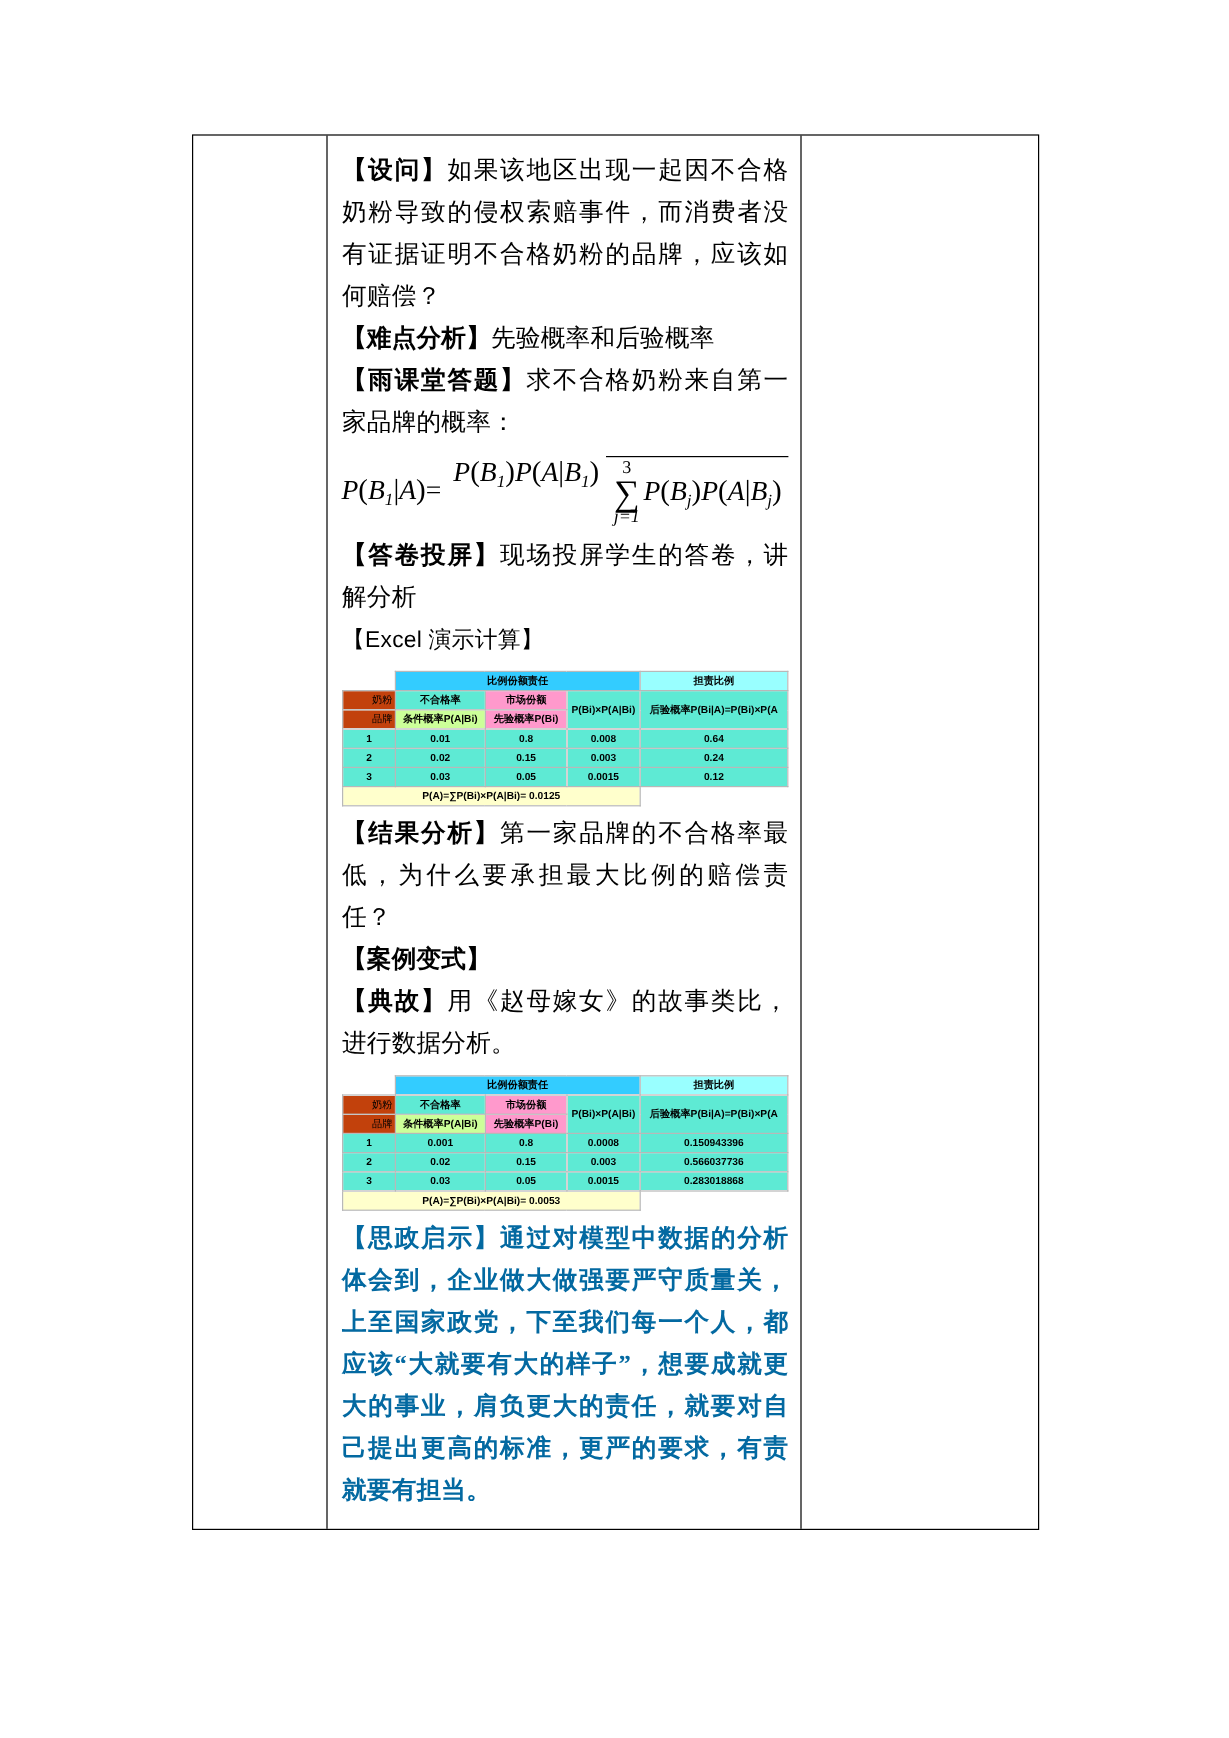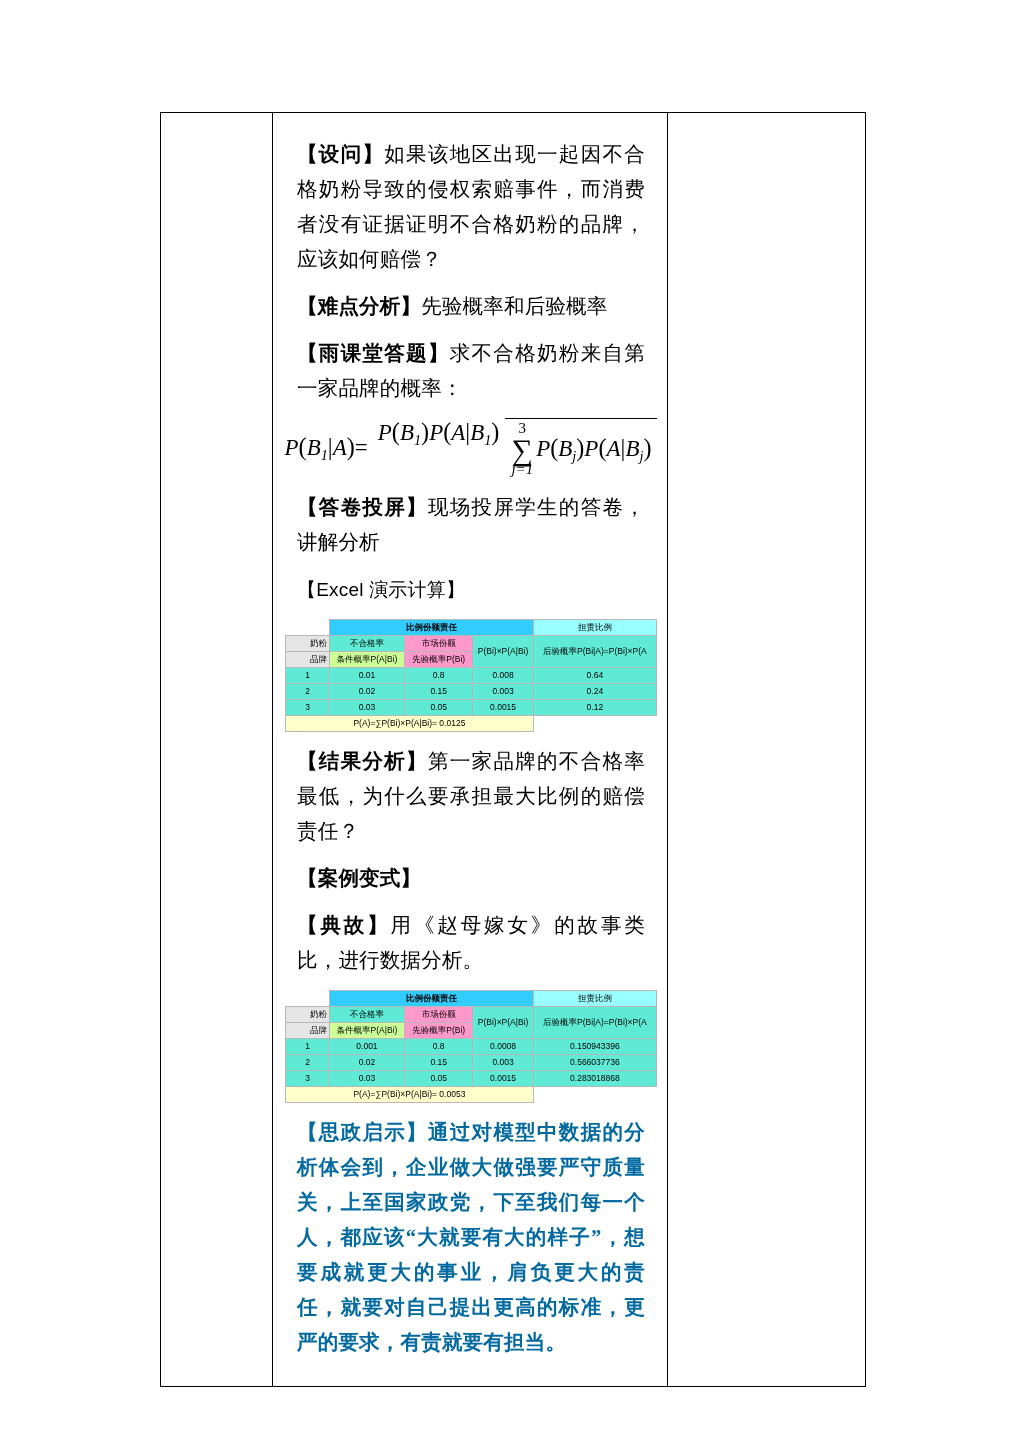--- a/index.html
+++ b/index.html
@@ -44,21 +44,21 @@
   }
   .col-right {
     flex: 1;
     box-sizing: border-box;
   }
   .para {
     font-size: 20.5px;
     line-height: 35px;
     letter-spacing: 0.2px;
     text-align: justify;
-    margin: 12px;
+    margin: 0;
   }
   .lbl { font-weight: bold; }
   .lbl-sans { font-family: "Liberation Sans", sans-serif; font-weight: normal; font-size: 19px;}
   .red { color: #0369a1; font-weight: bold; }
 
   
   .formula {
     margin: 10px 0 6px 0;
     display: flex;
     justify-content: center;
@@ -108,33 +108,33 @@
     border-collapse: collapse;
     font-family: "Liberation Sans", sans-serif;
     font-size: 8.5px;
     color: #000;
     table-layout: fixed;
   }
   table.xl td, table.xl th {
     border: 1px solid #b8b8b8;
     padding: 1px 2px;
     text-align: center;
-    font-weight: normal;
+    font-weight: bold;
     line-height: 1.25;
     height: 13px;
     overflow: hidden;
     white-space: nowrap;
   }
   .xl .hdr-blue { background: #33ccff; font-weight: bold; }
   .xl .hdr-cyan { background: #99ffff; }
   .xl .c-pinkhdr { background: #ff99cc; }
   .xl .c-green { background: #ccff99; }
   .xl .c-white { background: #5eead4; }
   .xl .c-blank { border: none; background: transparent; }
-  .xl .brand { background: #e5e5e5; font-weight: normal; padding-left: 24px; }
+  .xl .brand { background: #c2410c; font-weight: normal; padding-left: 24px; }
   .xl .lastrow { background: #ffffcc; }
 </style>
 </head>
 <body>
 
 <div class="page">
   <div class="doc-table">
 
     <div class="col-left"></div>
 

